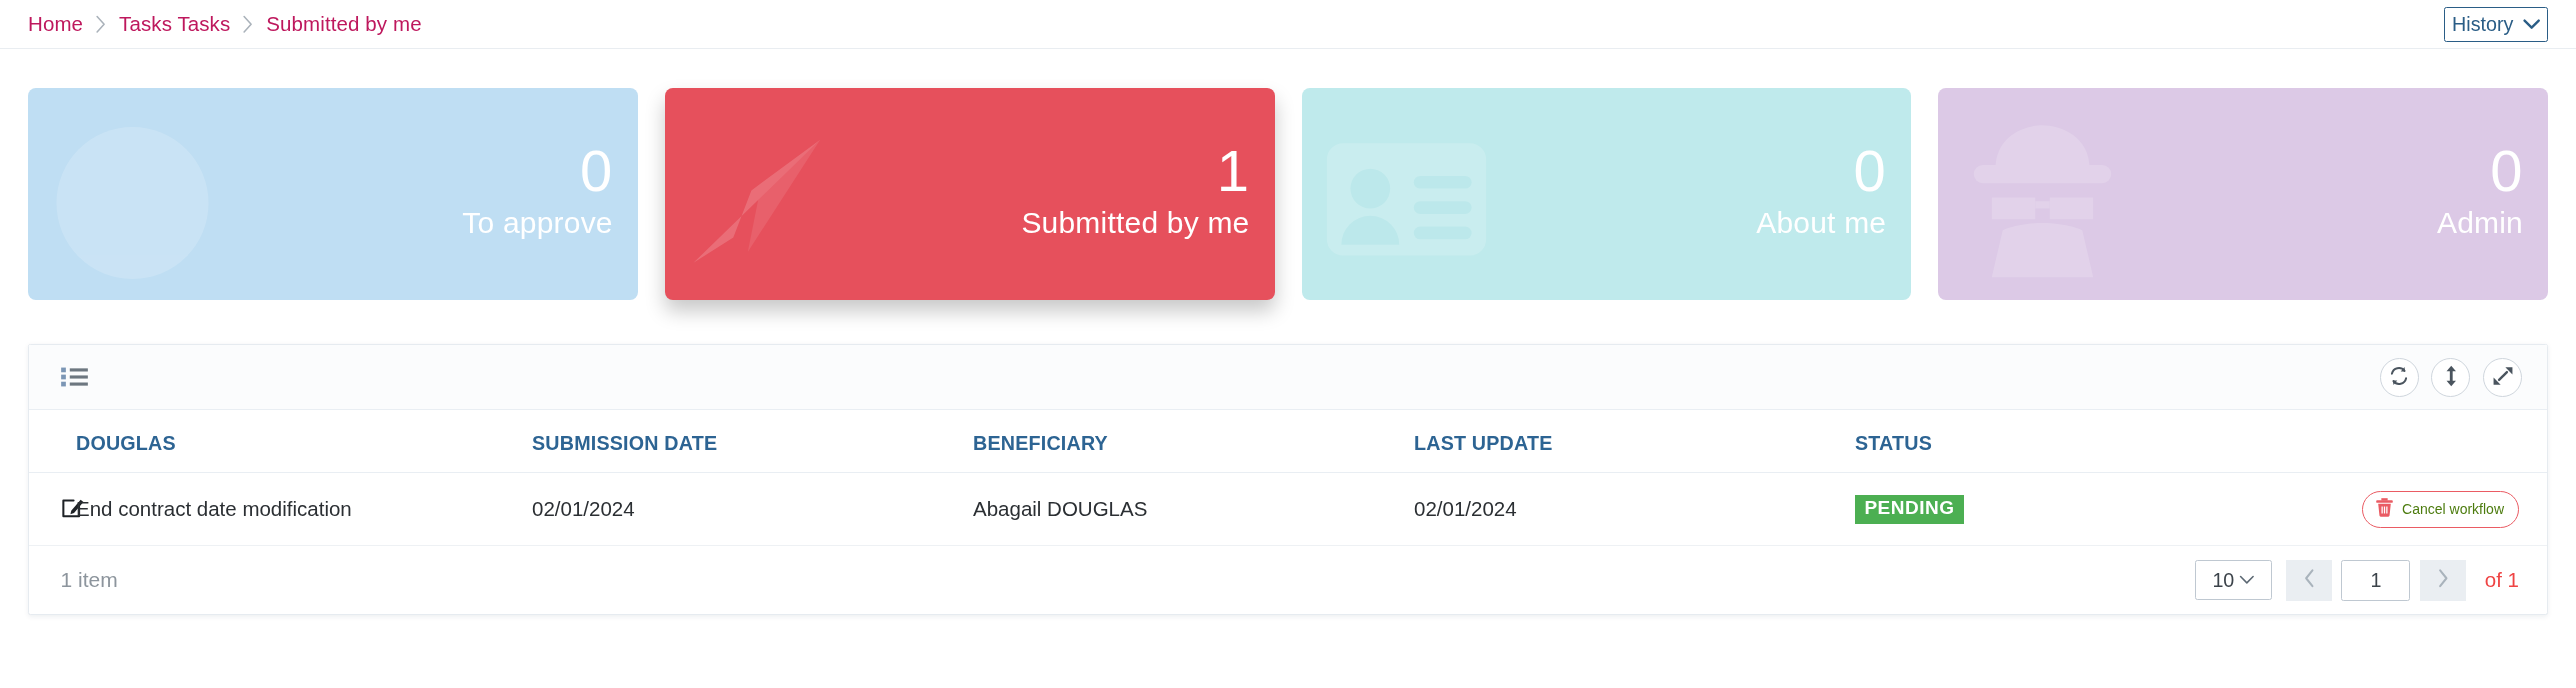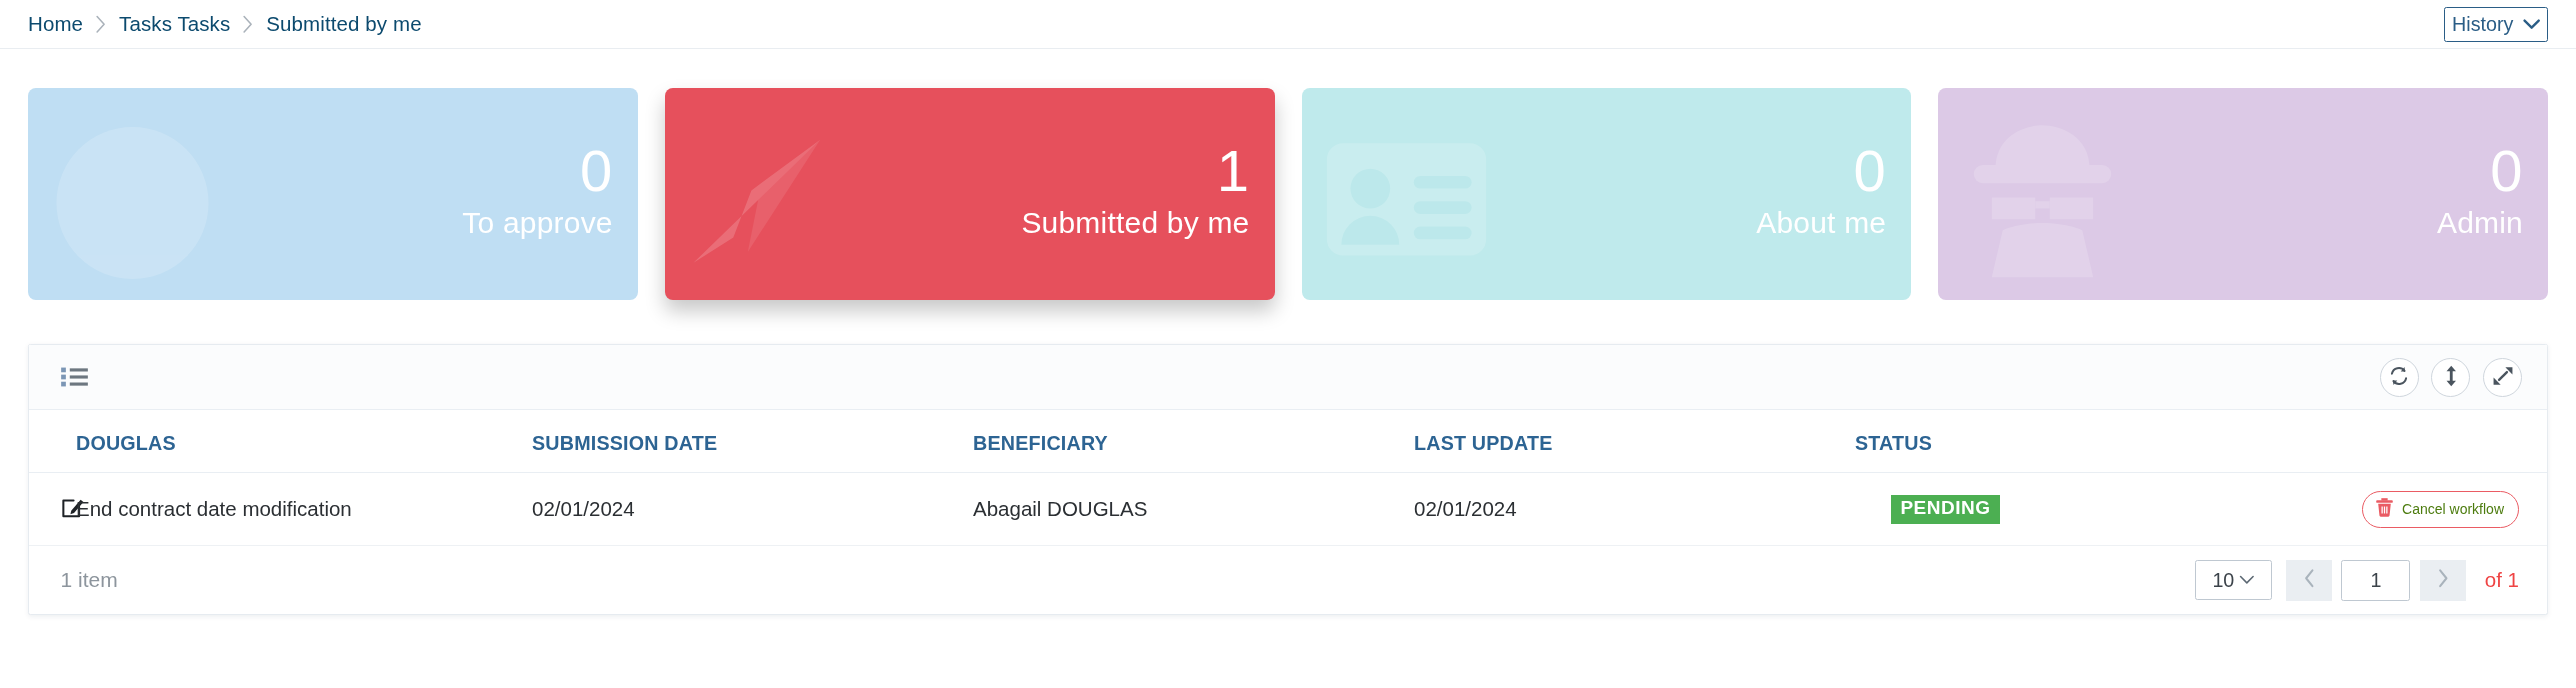--- a/index.html
+++ b/index.html
@@ -16,21 +16,21 @@
     height: 49px;
     border-bottom: 0.8px solid #e9edf1;
     display: flex;
     align-items: center;
     padding: 0 28px;
     background: #fff;
   }
   .breadcrumb { display: flex; align-items: center; gap: 0px; }
   .crumb {
     font-size: 20.5px;
-    color: #0c4a6e;
+    color: #be185d;
     letter-spacing: 0.1px;
     white-space: nowrap;
   }
   .crumb.link { cursor: pointer; }
   .crumb-sep {
     font-size: 19px;
     color: #aab2ba;
     margin: 0 11px;
     line-height: 1;
     display: inline-block;
@@ -184,21 +184,20 @@
   .badge {
     display: inline-block;
     background: #4caf52;
     color: #fff;
     font-size: 19px;
     font-weight: bold;
     padding: 3.9px 9.4px 4.7px 9.4px;
     letter-spacing: 0.5px;
     line-height: 1.1;
     font-stretch: condensed;
-    margin-left: 36px;
   }
 
   .cancel-btn {
     display: inline-flex;
     align-items: center;
     gap: 7.9px;
     border: 0.8px solid #ea5b63;
     color: #4d7c0f;
     background: #fff;
     border-radius: 786px;

